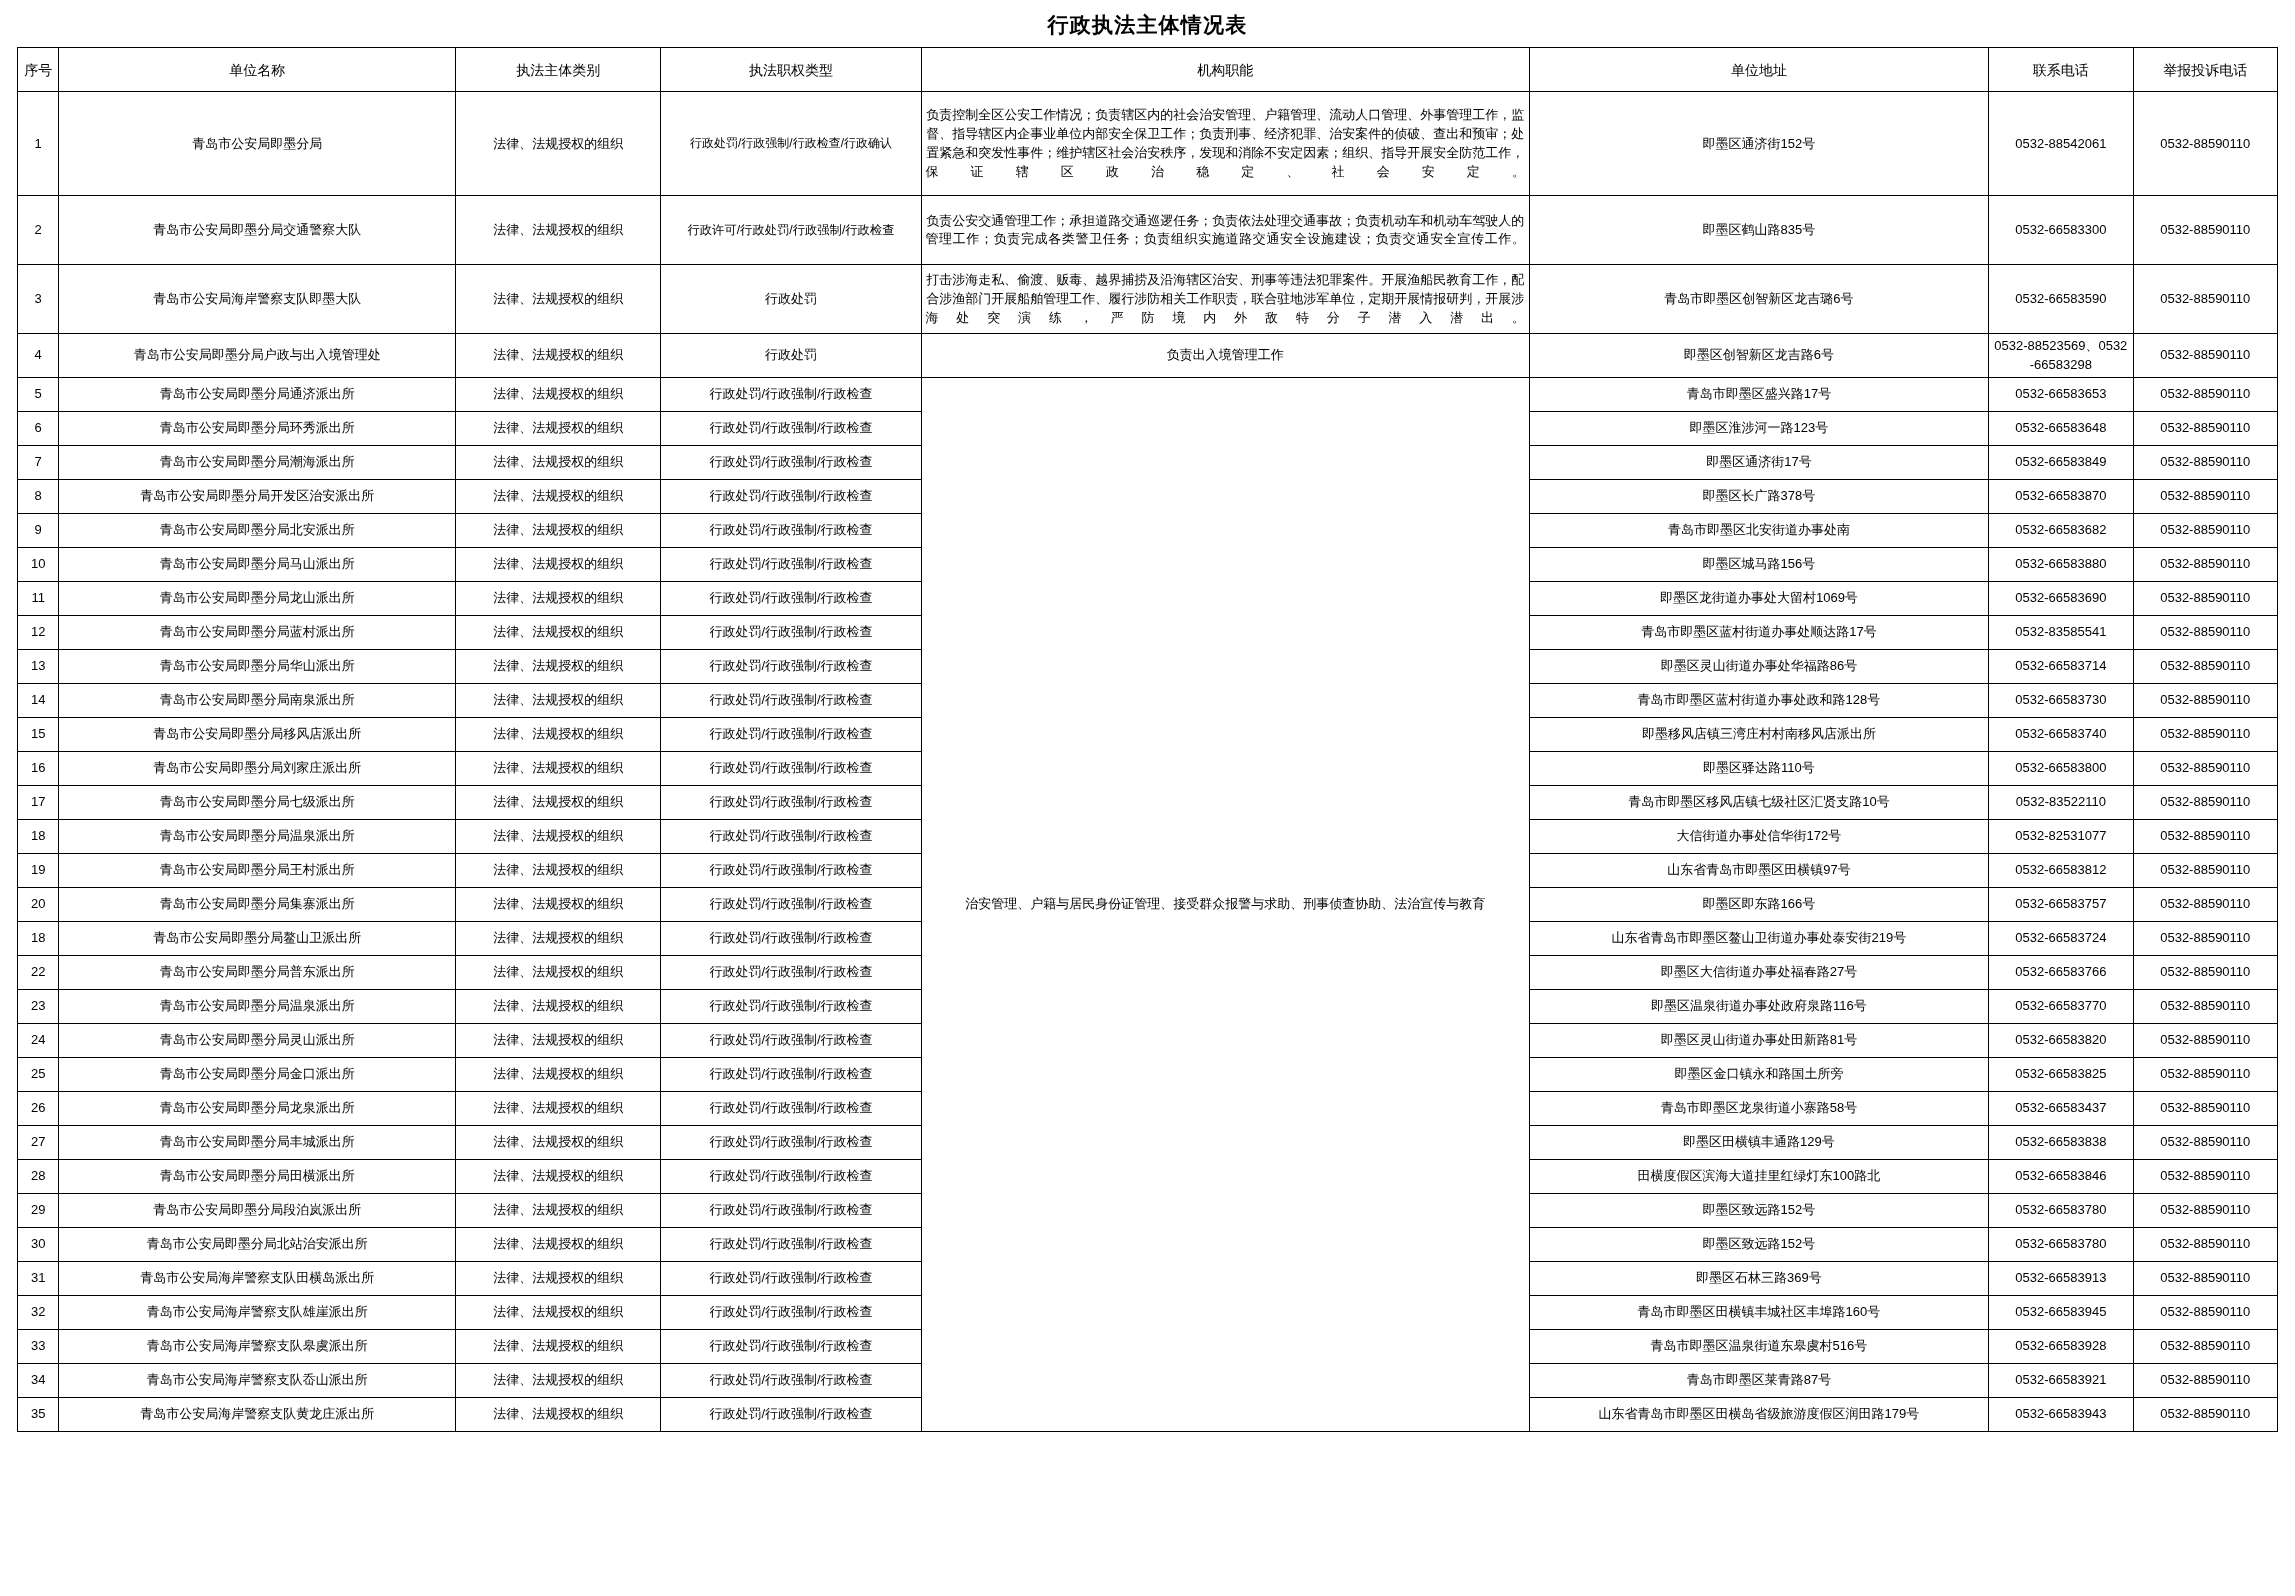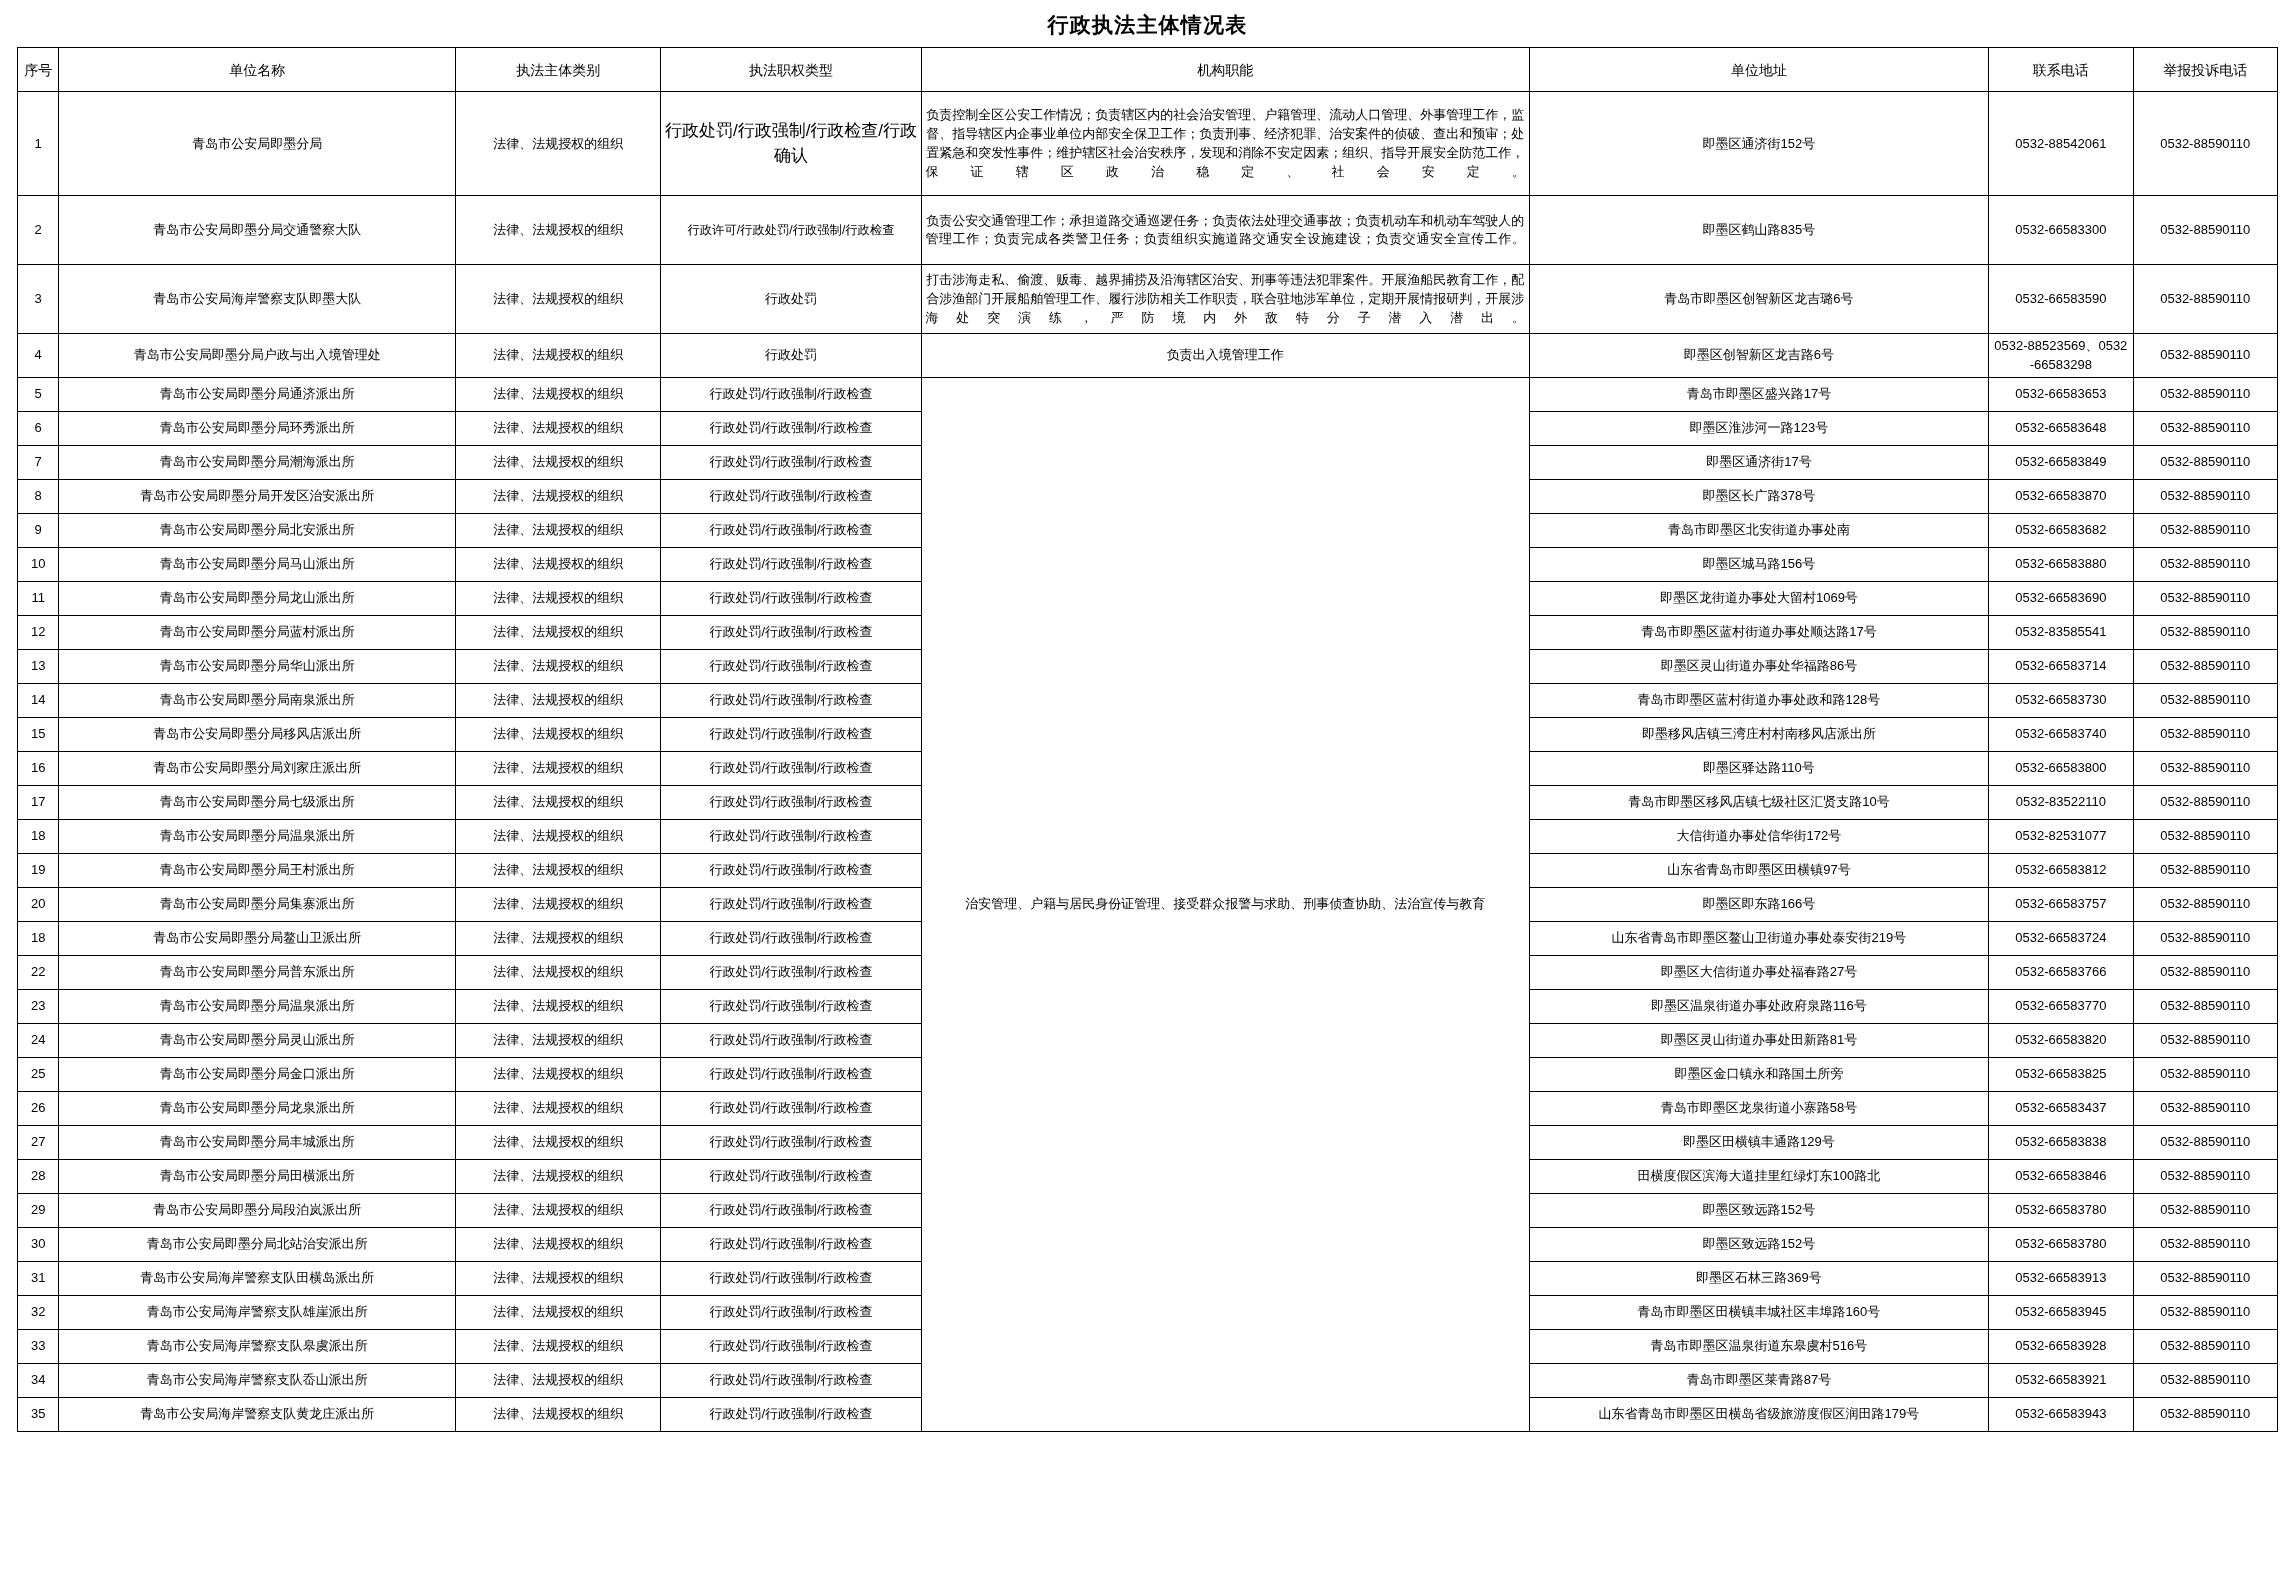--- a/index.html
+++ b/index.html
@@ -96,21 +96,21 @@
         <th>联系电话</th>
         <th>举报投诉电话</th>
       </tr>
     </thead>
     <tbody>
 
       <tr class="r-tall" style="height:104px">
         <td>1</td>
         <td>青岛市公安局即墨分局</td>
         <td>法律、法规授权的组织</td>
-        <td style="font-size:17px">行政处罚/行政强制/行政检查/行政确认</td>
+        <td style="font-size:12px">行政处罚/行政强制/行政检查/行政确认</td>
         <td class="fn">负责控制全区公安工作情况；负责辖区内的社会治安管理、户籍管理、流动人口管理、外事管理工作，监督、指导辖区内企事业单位内部安全保卫工作；负责刑事、经济犯罪、治安案件的侦破、查出和预审；处置紧急和突发性事件；维护辖区社会治安秩序，发现和消除不安定因素；组织、指导开展安全防范工作，保证辖区政治稳定、社会安定。</td>
         <td>即墨区通济街152号</td>
         <td>0532-88542061</td>
         <td>0532-88590110</td>
       </tr>
 
       <tr class="r-tall" style="height:69px">
         <td>2</td>
         <td>青岛市公安局即墨分局交通警察大队</td>
         <td>法律、法规授权的组织</td>

